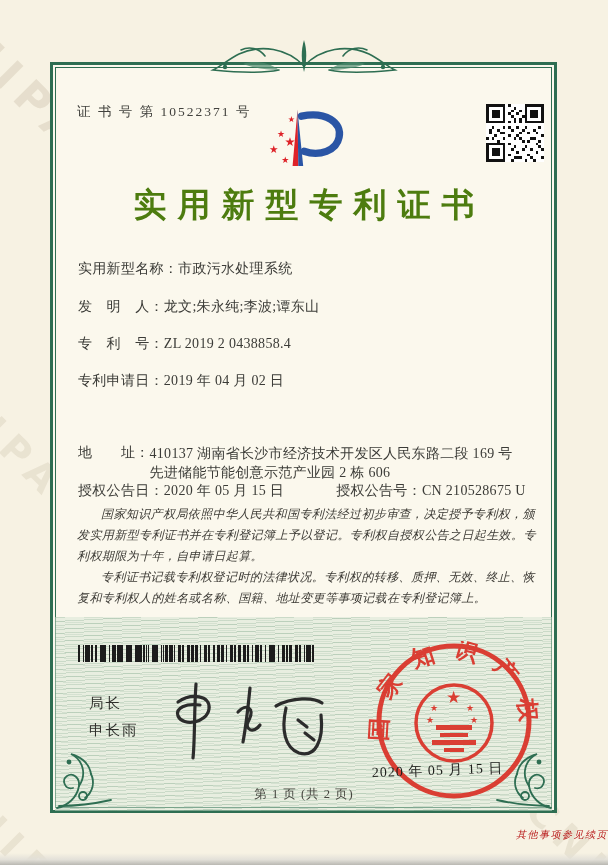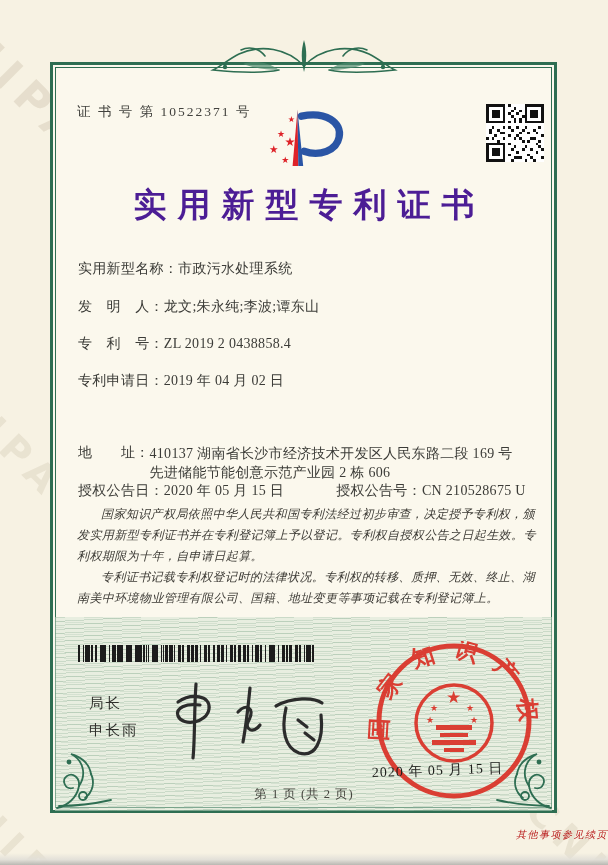--- a/index.html
+++ b/index.html
@@ -31,21 +31,21 @@
       repeating-linear-gradient(177deg, rgba(96,146,113,0.22) 0 1px, rgba(0,0,0,0) 1px 4px),
       repeating-linear-gradient(183deg, rgba(96,146,113,0.14) 0 1px, rgba(0,0,0,0) 1px 6px);
   }
   .content{position:absolute;left:0;top:0;width:608px;height:685px;z-index:5;}
   
   .cert-no{position:absolute;left:77px;top:103px;font-size:13.5px;letter-spacing:2px;color:#42423e;}
   .logo{position:absolute;left:251px;top:100px;width:106px;height:78px;}
   .qr{position:absolute;left:486px;top:104px;width:58px;height:58px;}
   .title{
     position:absolute;left:0;top:183px;width:608px;text-align:center;
-    font-size:33px;font-weight:bold;letter-spacing:11px;color:#4c1d95;text-indent:11px;
+    font-size:33px;font-weight:bold;letter-spacing:11px;color:#4d7c0f;text-indent:11px;
   }
   
   .row{position:absolute;left:78px;font-size:14px;color:#3b3b37;letter-spacing:0.3px;white-space:nowrap;}
   .row .flabel{display:inline-block;white-space:pre;}
   .row .fvalue{white-space:pre;}
   .row.addr{display:flex;white-space:normal;}
   .addr-values{width:392px;line-height:19px;white-space:normal;}
   .gap2{margin-left:52px;}
   
   .paras{position:absolute;left:77px;top:504px;width:460px;}
@@ -181,21 +181,21 @@
       <div>410137 湖南省长沙市经济技术开发区人民东路二段 169 号</div>
       <div>先进储能节能创意示范产业园 2 栋 606</div>
     </div>
   </div>
   <div class="row" style="top:482px;">
     <span class="flabel">授权公告日：</span><span class="fvalue">2020 年 05 月 15 日</span><span class="flabel gap2">授权公告号：</span><span class="fvalue">CN 210528675 U</span>
   </div>
 
   <div class="paras">
     <p>国家知识产权局依照中华人民共和国专利法经过初步审查，决定授予专利权，颁发实用新型专利证书并在专利登记簿上予以登记。专利权自授权公告之日起生效。专利权期限为十年，自申请日起算。</p>
-    <p>专利证书记载专利权登记时的法律状况。专利权的转移、质押、无效、终止、湖南美中环境物业管理有限公司、国籍、地址变更等事项记载在专利登记簿上。</p>
+    <p>专利证书记载专利权登记时的法律状况。专利权的转移、质押、无效、终止、恢复和专利权人的姓名或名称、国籍、地址变更等事项记载在专利登记簿上。</p>
   </div>
 
   <div class="barcode"></div>
 
   <div class="bureau">
     <div>局长</div>
     <div>申长雨</div>
   </div>
 
   <svg class="signature" viewBox="0 0 190 100">

